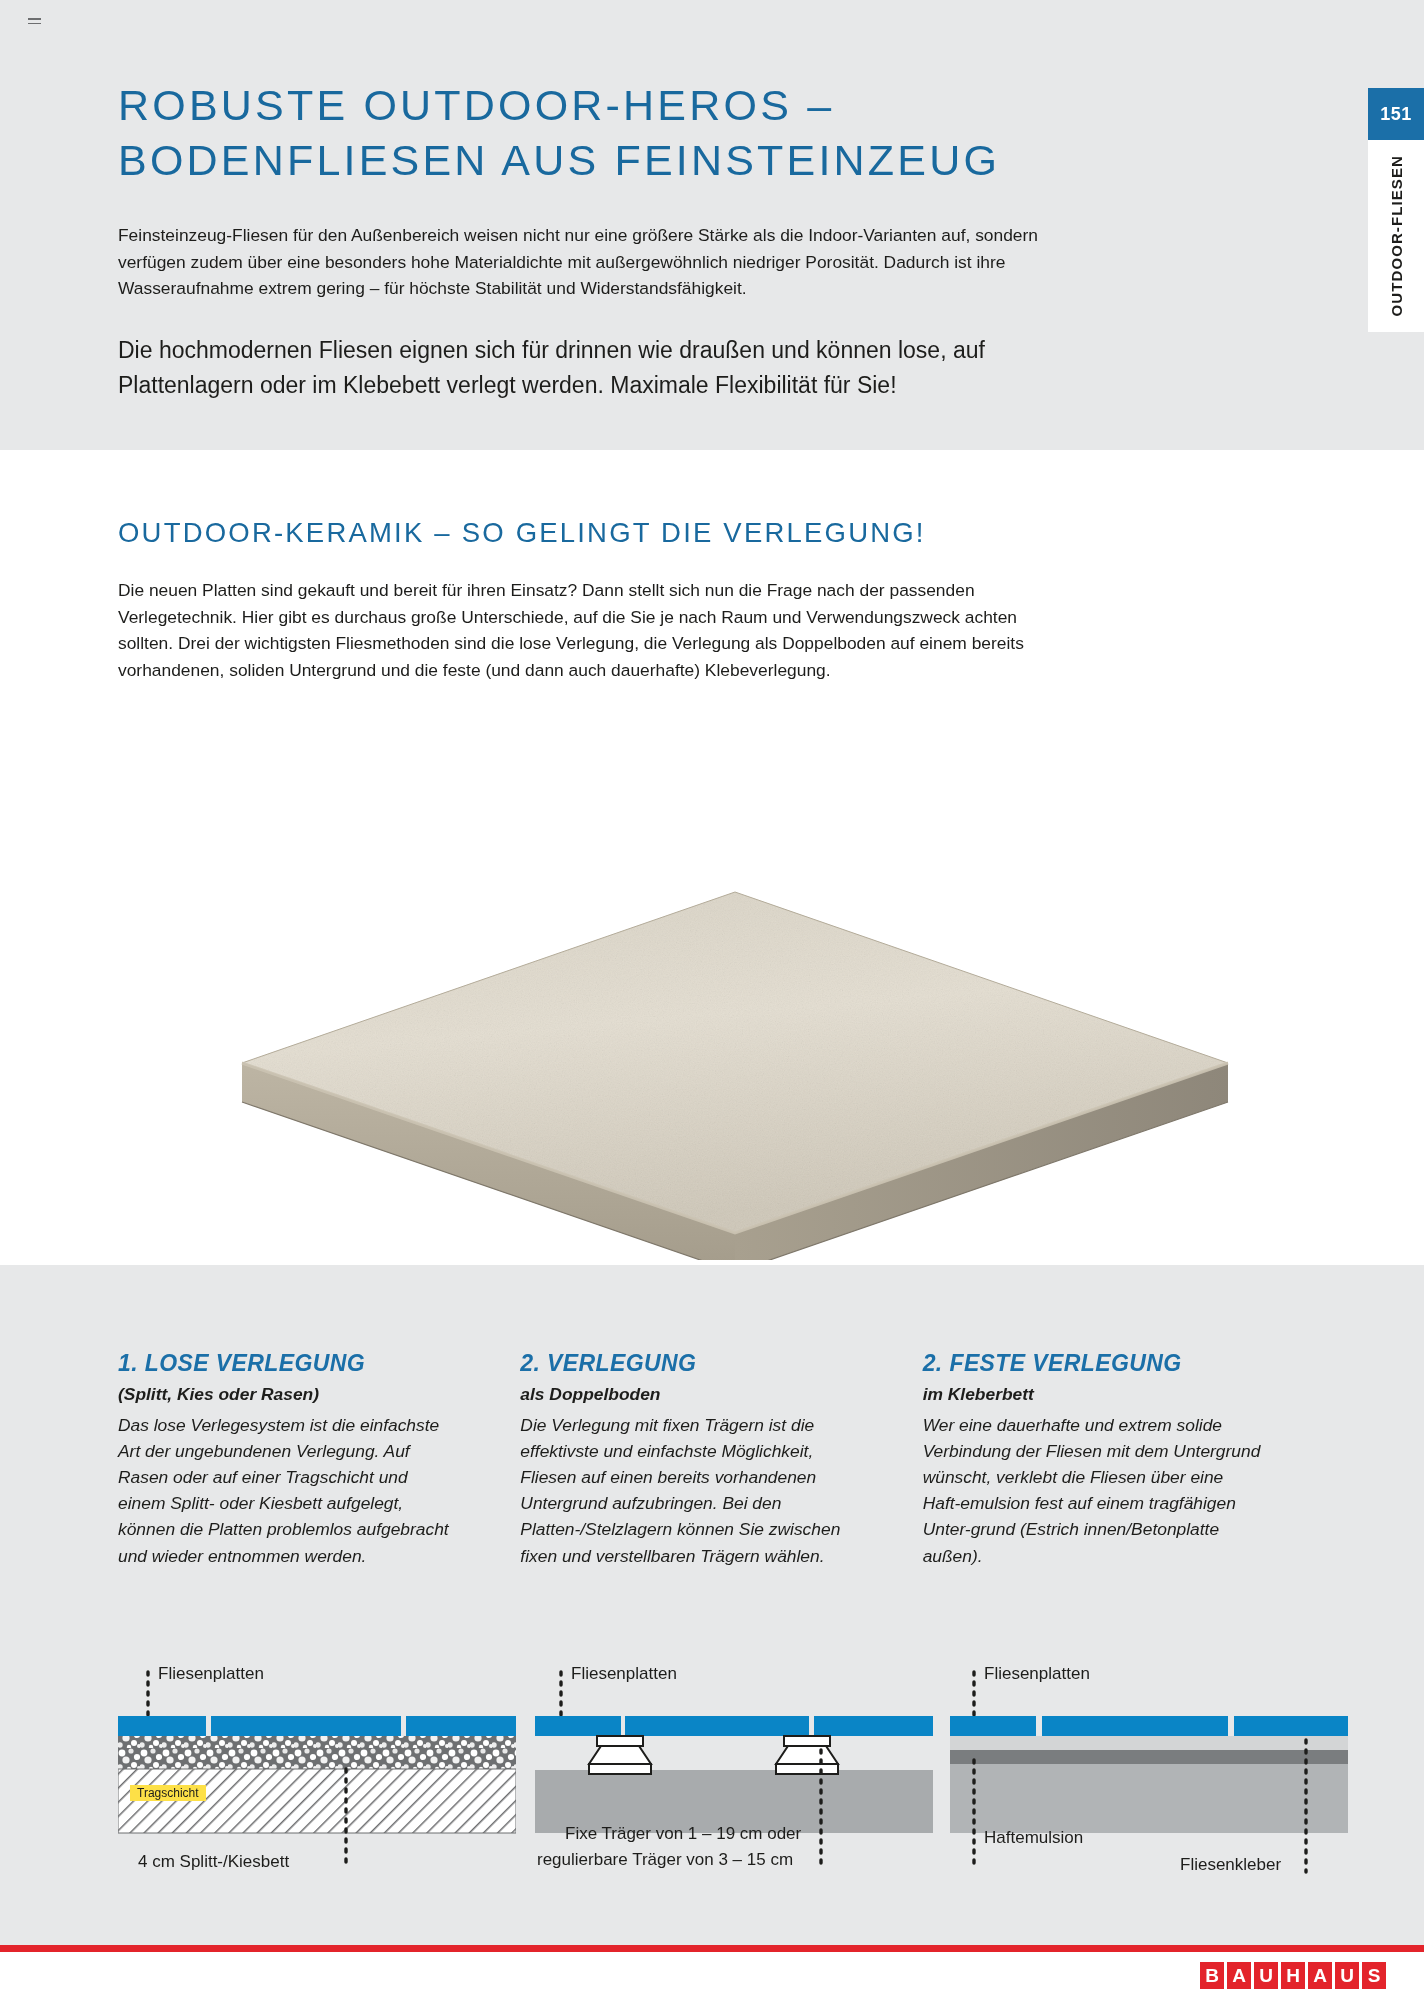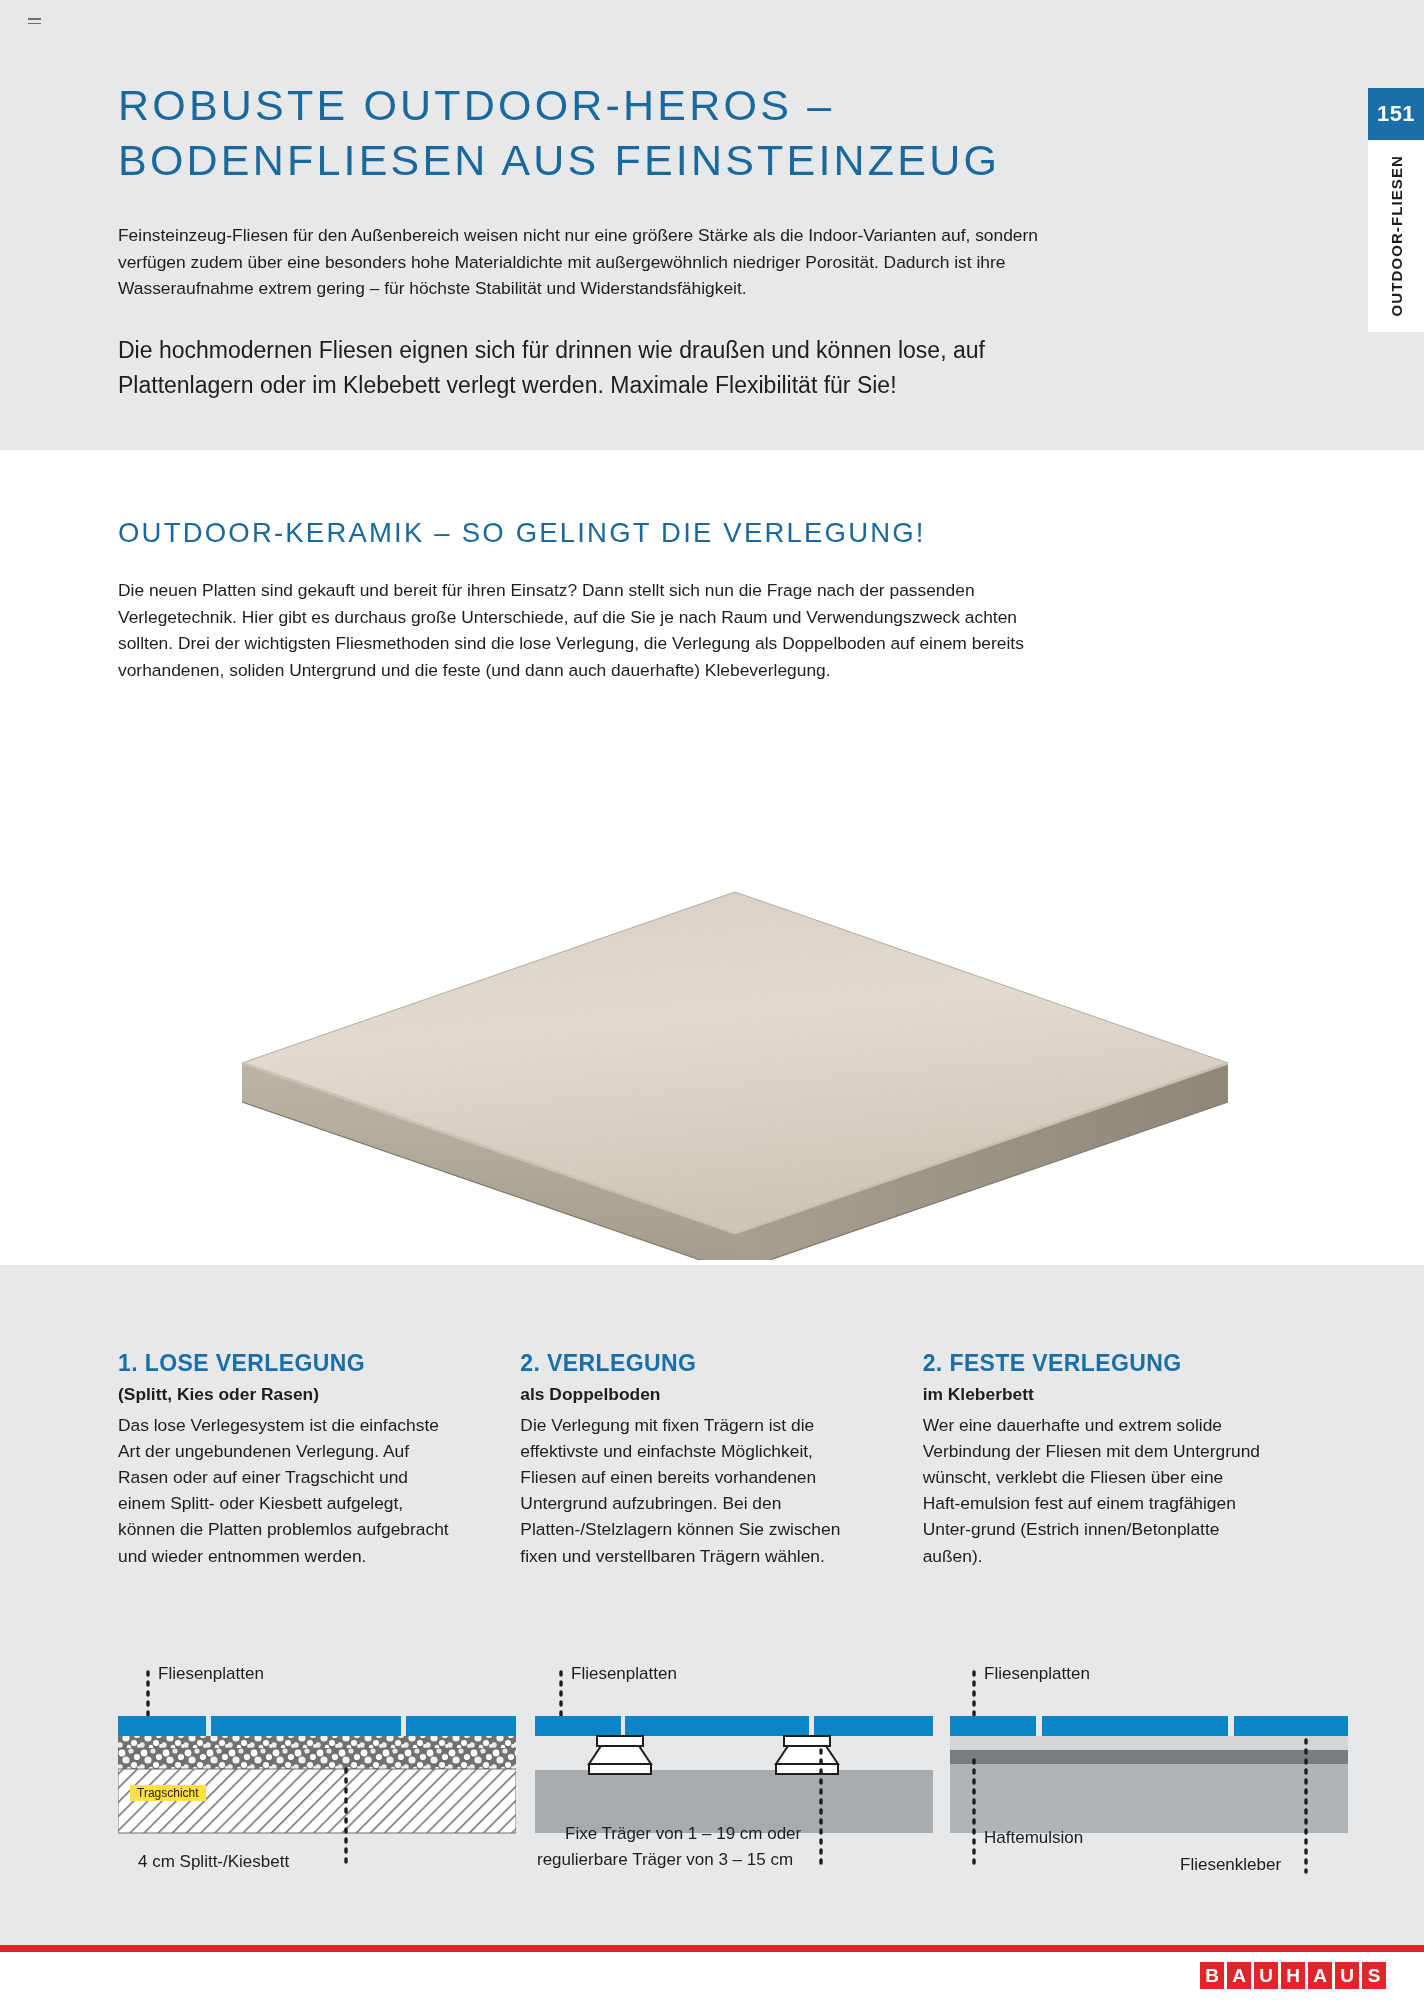--- a/index.html
+++ b/index.html
@@ -69,21 +69,21 @@
   
   .page-tab {
     position: absolute;
     right: 0; top: 88px;
     width: 56px;
   }
   .page-num {
     width: 56px; height: 52px;
     background: #1b6fa8;
     color: #ffffff;
-    font-size: 22px;
+    font-size: 18px;
     font-weight: 700;
     display: flex;
     align-items: center;
     justify-content: center;
     letter-spacing: .5px;
   }
   .tab-label-box {
     width: 56px;
     height: 192px;
     background: #ffffff;
@@ -150,20 +150,21 @@
     width: 1424px;
     height: 680px;
     background: #e7e8e9;
   }
   .cols {
     position: absolute;
     left: 118px; top: 85px;
     width: 1195px;
     display: flex;
     gap: 12px;
+    font-style: italic;
   }
   .col { width: 398px; padding-right: 50px; }
   .col-h {
     color: #1b6fa8;
     font-size: 23px;
     font-weight: 700;
     letter-spacing: .4px;
     margin-bottom: 7px;
   }
   .col-sub {

